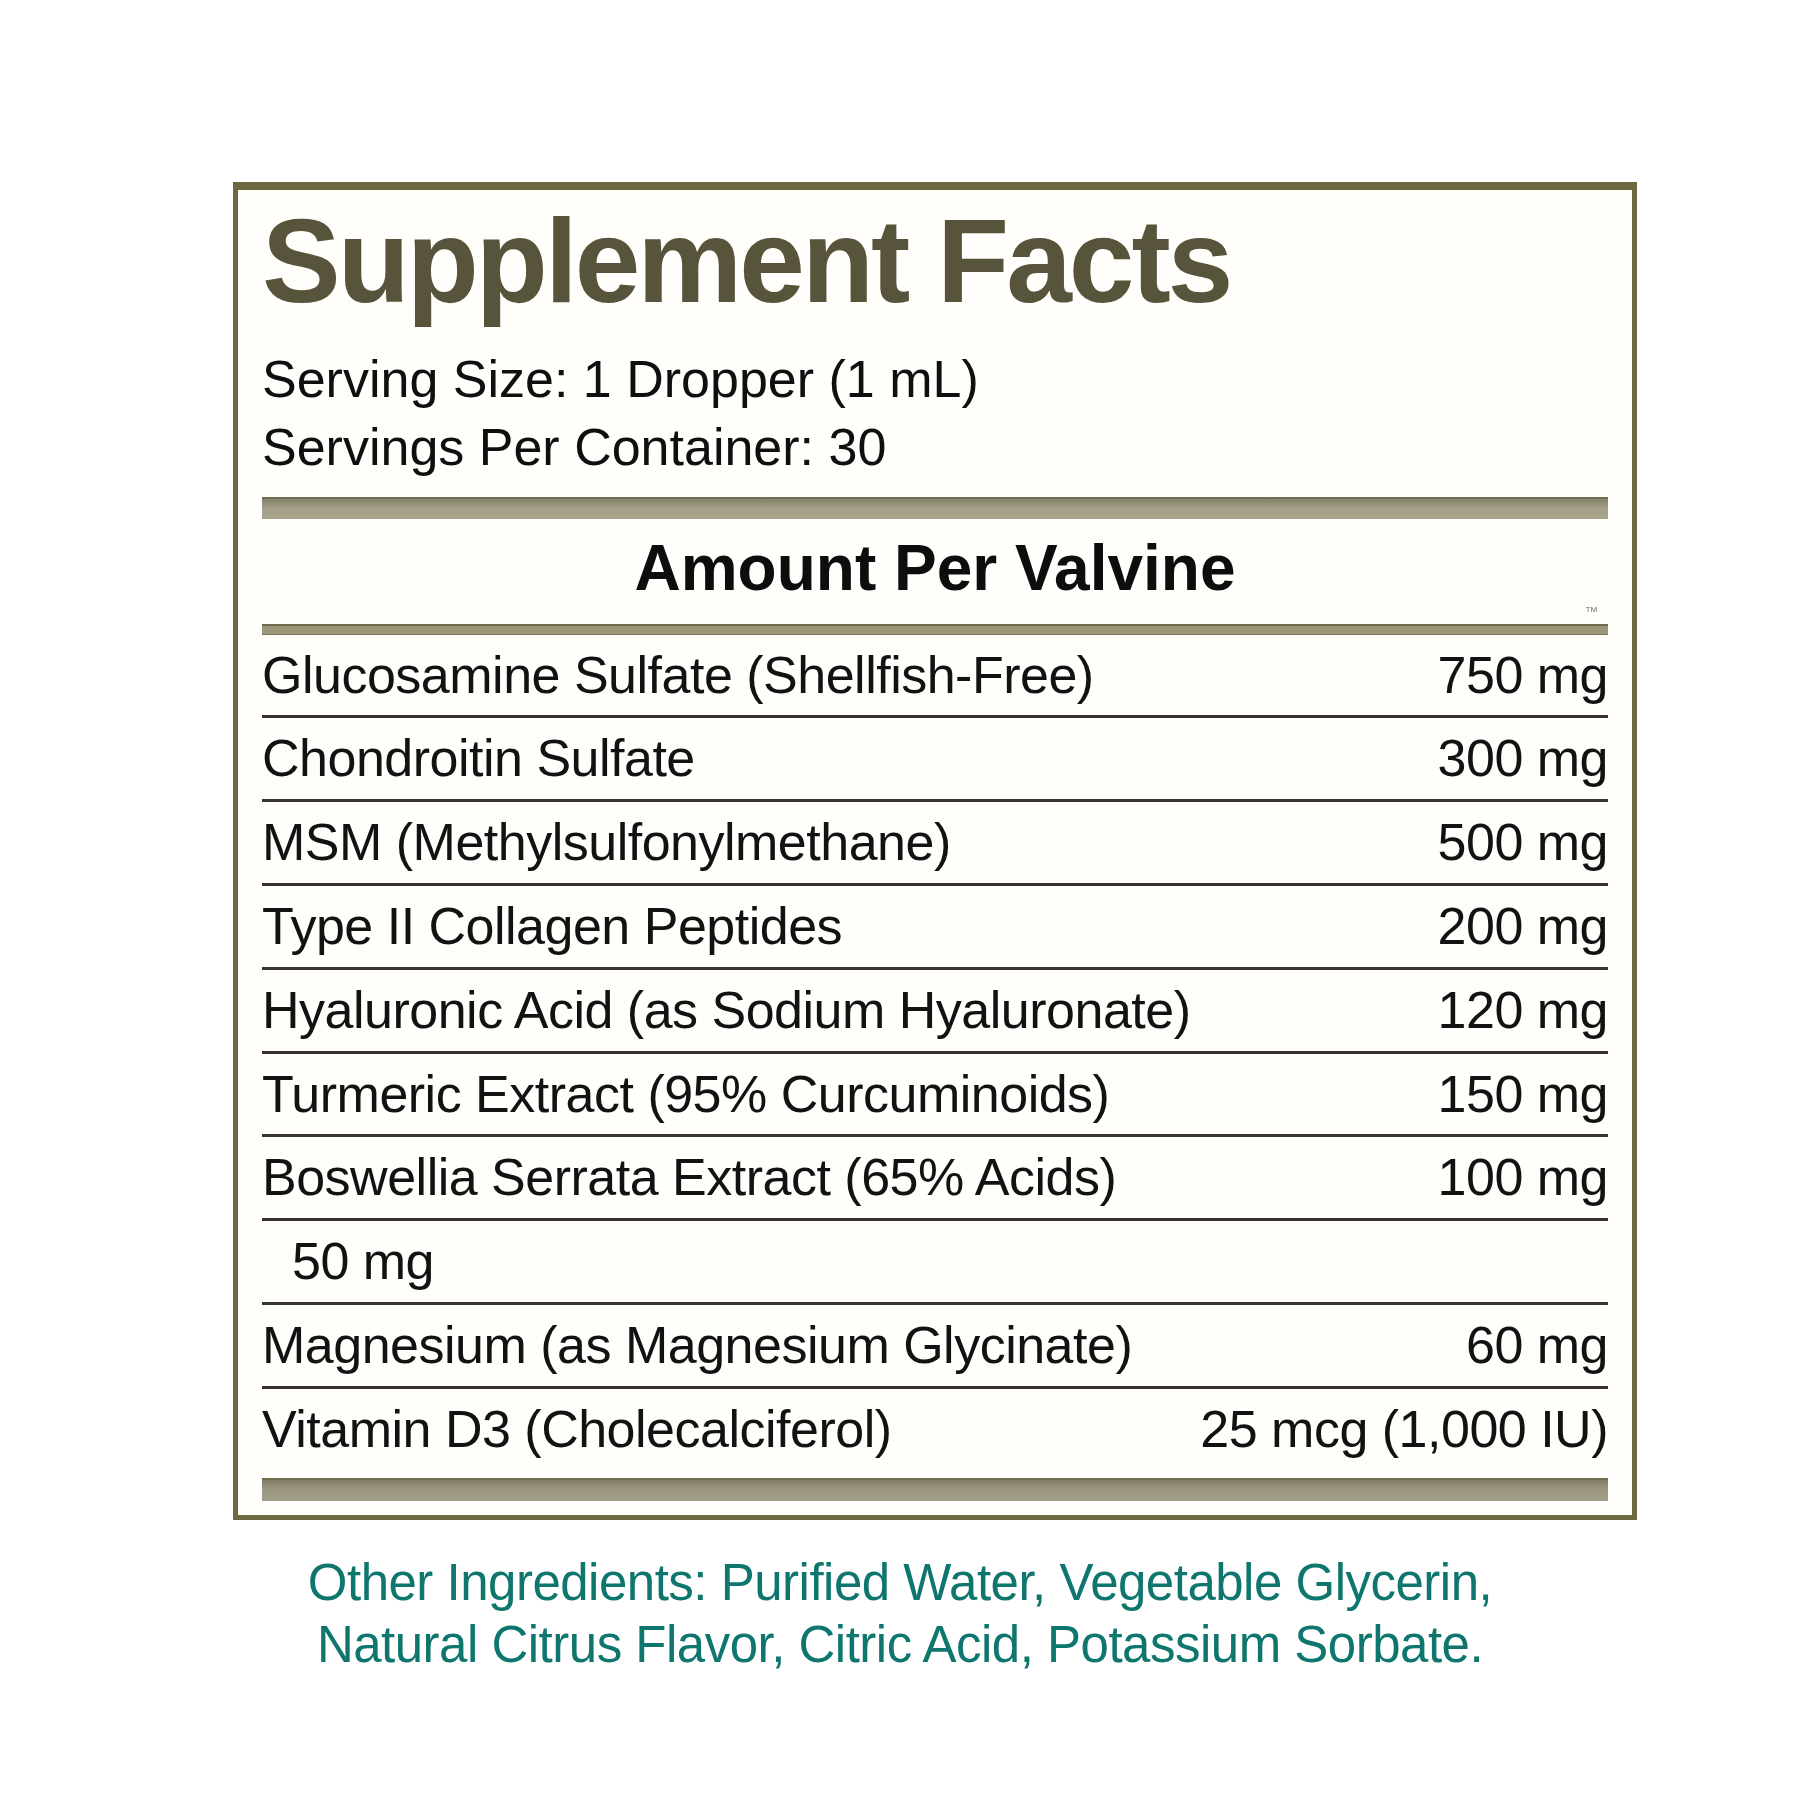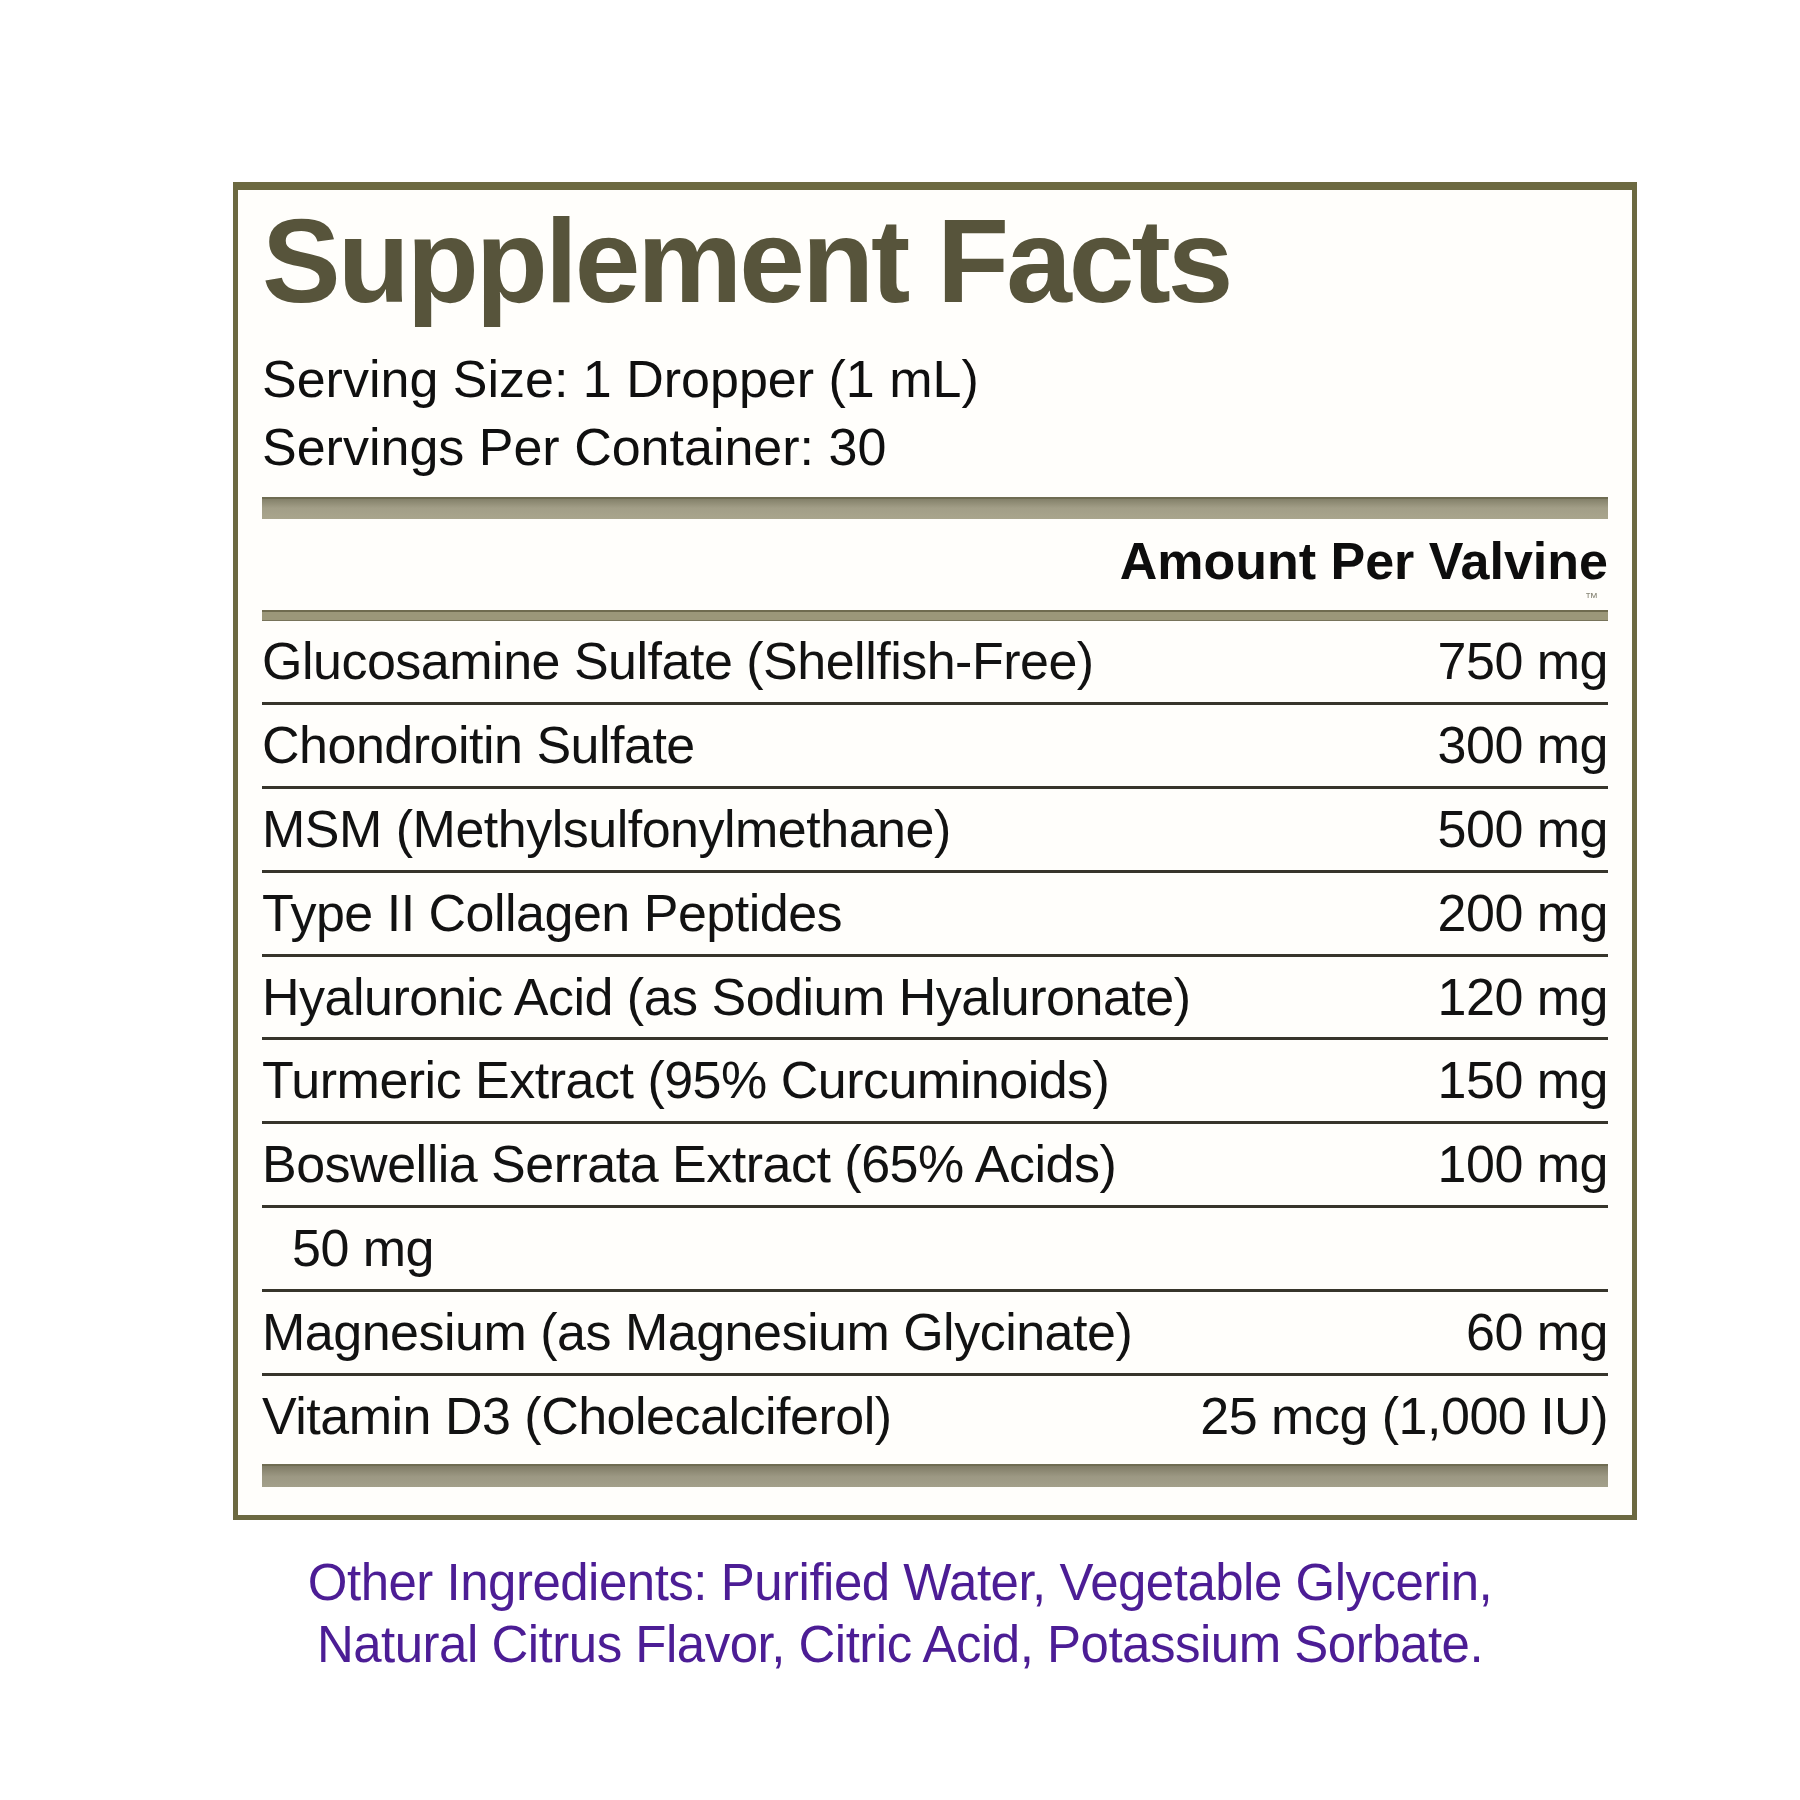--- a/index.html
+++ b/index.html
@@ -41,22 +41,22 @@
 
   .bar-thick {
     height: 22px;
     background: linear-gradient(180deg, #84816a 0%, #a29e87 45%, #a9a58d 100%);
     border-top: 2px solid #6f6c52;
     margin-top: 16px;
   }
 
   .amount-header {
     margin-top: 14px;
-    text-align: right;
-    font-size: 52px;
+    text-align: center;
+    font-size: 64px;
     font-weight: 700;
     color: #0d0d0d;
     line-height: 1.1;
   }
   .tm-line {
     text-align: right;
     font-size: 13px;
     color: #8a8878;
     height: 16px;
     line-height: 16px;
@@ -92,21 +92,21 @@
     margin-top: 8px;
   }
 
   .other-ingredients {
     position: absolute;
     left: 0; top: 1552px;
     width: 1800px;
     text-align: center;
     font-size: 51px;
     line-height: 1.22;
-    color: #4c1d95;
+    color: #0f766e;
     letter-spacing: -0.5px;
   }
 </style>
 </head>
 <body>
 
 <div class="canvas">
 
   <div class="panel">
 

